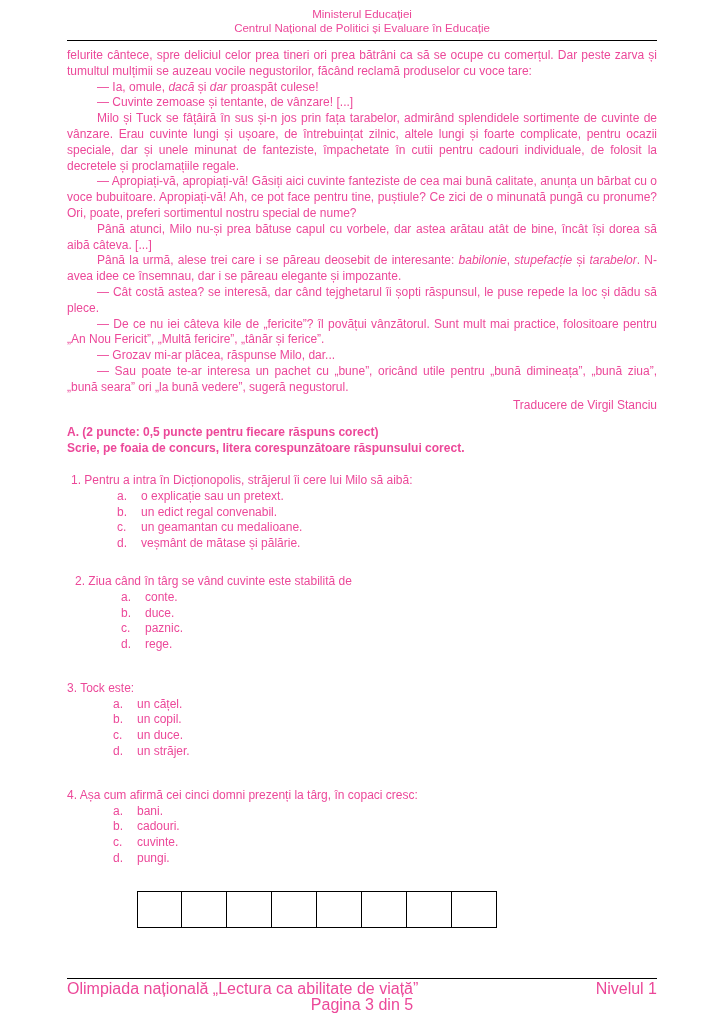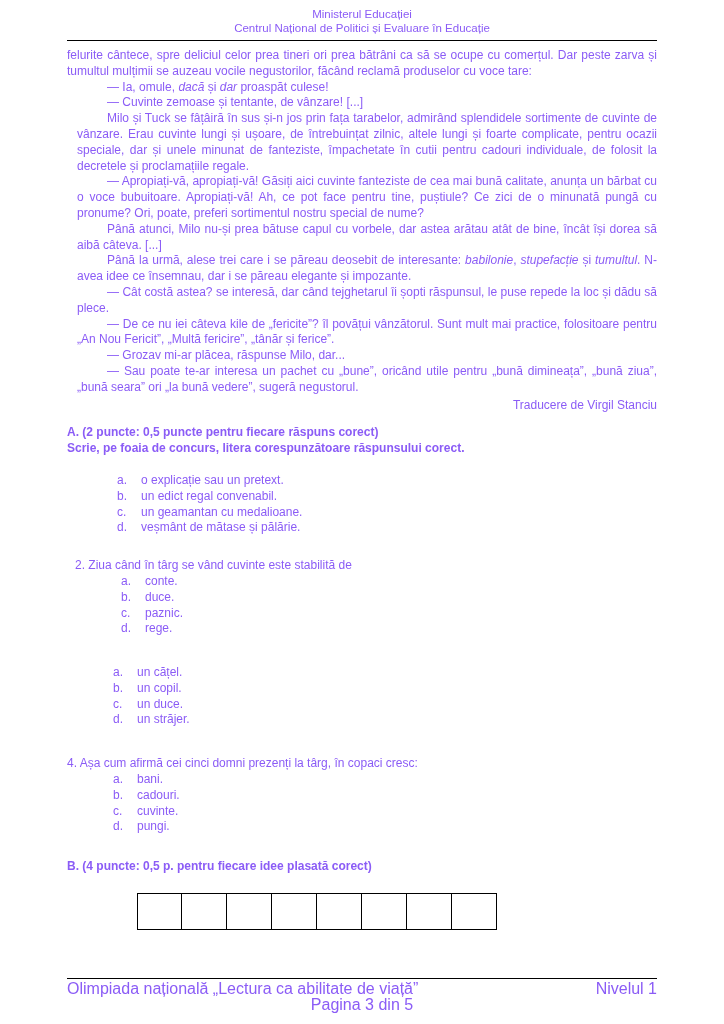--- a/index.html
+++ b/index.html
@@ -1,25 +1,25 @@
 <!DOCTYPE html>
 <html><head>
 <meta charset="utf-8">
 <style>
   * { margin:0; padding:0; box-sizing:border-box; }
   html,body { background:#ffffff; }
   .page {
-    width:724px; height:1024px; background:#ffffff; color:#8b5cf6;
+    width:724px; height:1024px; background:#ffffff; color:#ec4899;
     font-family:"Liberation Sans", sans-serif; font-size:12px;
     padding:8px 67px 0 67px; position:relative; overflow:hidden; margin:0 auto;
   }
   .header { text-align:center; font-size:11.5px; line-height:13.5px; }
   hr.rule { border:none; border-top:1px solid #000; margin:5px 0 7px 0; height:0; }
   .passage .para { text-align:justify; line-height:15.8px; }
-  .passage .para.indent { text-indent:30px;margin-left:10px; }
+  .passage .para.indent { text-indent:30px; }
   .it { font-style:italic; }
   .translator { text-align:right; line-height:15.8px; margin-top:2px; }
   .section-a { margin-top:12px; }
   .section-a-title, .section-b-title { font-weight:bold; line-height:15.8px; }
   .section-a-instruction, .section-b-instruction { font-weight:bold; line-height:15.8px; text-align:justify; }
   .questions { margin-top:16px; }
   .question { margin-top:0; }
   .question + .question { margin-top:22px; }
   .question.q2 { padding-left:8px; }
   .question.q3 { margin-top:28px; padding-left:0; }
@@ -49,34 +49,35 @@
   </div>
   <hr class="rule">
 
   <div class="passage">
       <p class="para"><span>felurite cântece, spre deliciul celor prea tineri ori prea bătrâni ca să se ocupe cu comerțul. Dar peste zarva și tumultul mulțimii se auzeau vocile negustorilor, făcând reclamă produselor cu voce tare:</span></p>
       <p class="para indent"><span>— Ia, omule, </span><span class="it">dacă</span><span> și </span><span class="it">dar</span><span> proaspăt culese!</span></p>
       <p class="para indent"><span>— Cuvinte zemoase și tentante, de vânzare! [...]</span></p>
       <p class="para indent"><span>Milo și Tuck se fâțâiră în sus și-n jos prin fața tarabelor, admirând splendidele sortimente de cuvinte de vânzare. Erau cuvinte lungi și ușoare, de întrebuințat zilnic, altele lungi și foarte complicate, pentru ocazii speciale, dar și unele minunat de fanteziste, împachetate în cutii pentru cadouri individuale, de folosit la decretele și proclamațiile regale.</span></p>
       <p class="para indent"><span>— Apropiați-vă, apropiați-vă! Găsiți aici cuvinte fanteziste de cea mai bună calitate, anunța un bărbat cu o voce bubuitoare. Apropiați-vă! Ah, ce pot face pentru tine, puștiule? Ce zici de o minunată pungă cu pronume? Ori, poate, preferi sortimentul nostru special de nume?</span></p>
       <p class="para indent"><span>Până atunci, Milo nu-și prea bătuse capul cu vorbele, dar astea arătau atât de bine, încât își dorea să aibă câteva. [...]</span></p>
-      <p class="para indent"><span>Până la urmă, alese trei care i se păreau deosebit de interesante: </span><span class="it">babilonie</span><span>, </span><span class="it">stupefacție</span><span> și </span><span class="it">tumultul</span><span>. N-avea idee ce însemnau, dar i se păreau elegante și impozante.</span></p>
+      <p class="para indent"><span>Până la urmă, alese trei care i se păreau deosebit de interesante: </span><span class="it">babilonie</span><span>, </span><span class="it">stupefacție</span><span> și </span><span class="it">tarabelor</span><span>. N-avea idee ce însemnau, dar i se păreau elegante și impozante.</span></p>
       <p class="para indent"><span>— Cât costă astea? se interesă, dar când tejghetarul îi șopti răspunsul, le puse repede la loc și dădu să plece.</span></p>
       <p class="para indent"><span>— De ce nu iei câteva kile de „fericite”? îl povățui vânzătorul. Sunt mult mai practice, folositoare pentru „An Nou Fericit”, „Multă fericire”, „tânăr și ferice”.</span></p>
       <p class="para indent"><span>— Grozav mi-ar plăcea, răspunse Milo, dar...</span></p>
       <p class="para indent"><span>— Sau poate te-ar interesa un pachet cu „bune”, oricând utile pentru „bună dimineața”, „bună ziua”, „bună seara” ori „la bună vedere”, sugeră negustorul.</span></p>
     </div>
 
   <div class="translator">Traducere de Virgil Stanciu</div>
 
   <div class="section-a">
     <div class="section-a-title">A. (2 puncte: 0,5 puncte pentru fiecare răspuns corect)</div>
     <div class="section-a-instruction">Scrie, pe foaia de concurs, litera corespunzătoare răspunsului corect.</div>
     <div class="questions">
         <div class="question q1">
+          <div class="q-text">1. Pentru a intra în Dicționopolis, străjerul îi cere lui Milo să aibă:</div>
           <div class="options">
             <div class="option">
               <span class="opt-letter">a.</span>
               <span class="opt-text">o explicație sau un pretext.</span>
             </div>
             <div class="option">
               <span class="opt-letter">b.</span>
               <span class="opt-text">un edict regal convenabil.</span>
             </div>
             <div class="option">
@@ -104,20 +105,21 @@
               <span class="opt-letter">c.</span>
               <span class="opt-text">paznic.</span>
             </div>
             <div class="option">
               <span class="opt-letter">d.</span>
               <span class="opt-text">rege.</span>
             </div>
           </div>
         </div>
         <div class="question q3">
+          <div class="q-text">3. Tock este:</div>
           <div class="options">
             <div class="option">
               <span class="opt-letter">a.</span>
               <span class="opt-text">un cățel.</span>
             </div>
             <div class="option">
               <span class="opt-letter">b.</span>
               <span class="opt-text">un copil.</span>
             </div>
             <div class="option">
@@ -148,21 +150,20 @@
             <div class="option">
               <span class="opt-letter">d.</span>
               <span class="opt-text">pungi.</span>
             </div>
           </div>
         </div>
       </div>
   </div>
 
   <div class="section-b">
-    <div class="section-b-title">B. (4 puncte: 0,5 p. pentru fiecare idee plasată corect)</div>
     <div class="boxes">
         <div class="abox"></div>
         <div class="abox"></div>
         <div class="abox"></div>
         <div class="abox"></div>
         <div class="abox"></div>
         <div class="abox"></div>
         <div class="abox"></div>
         <div class="abox"></div>
       </div>

